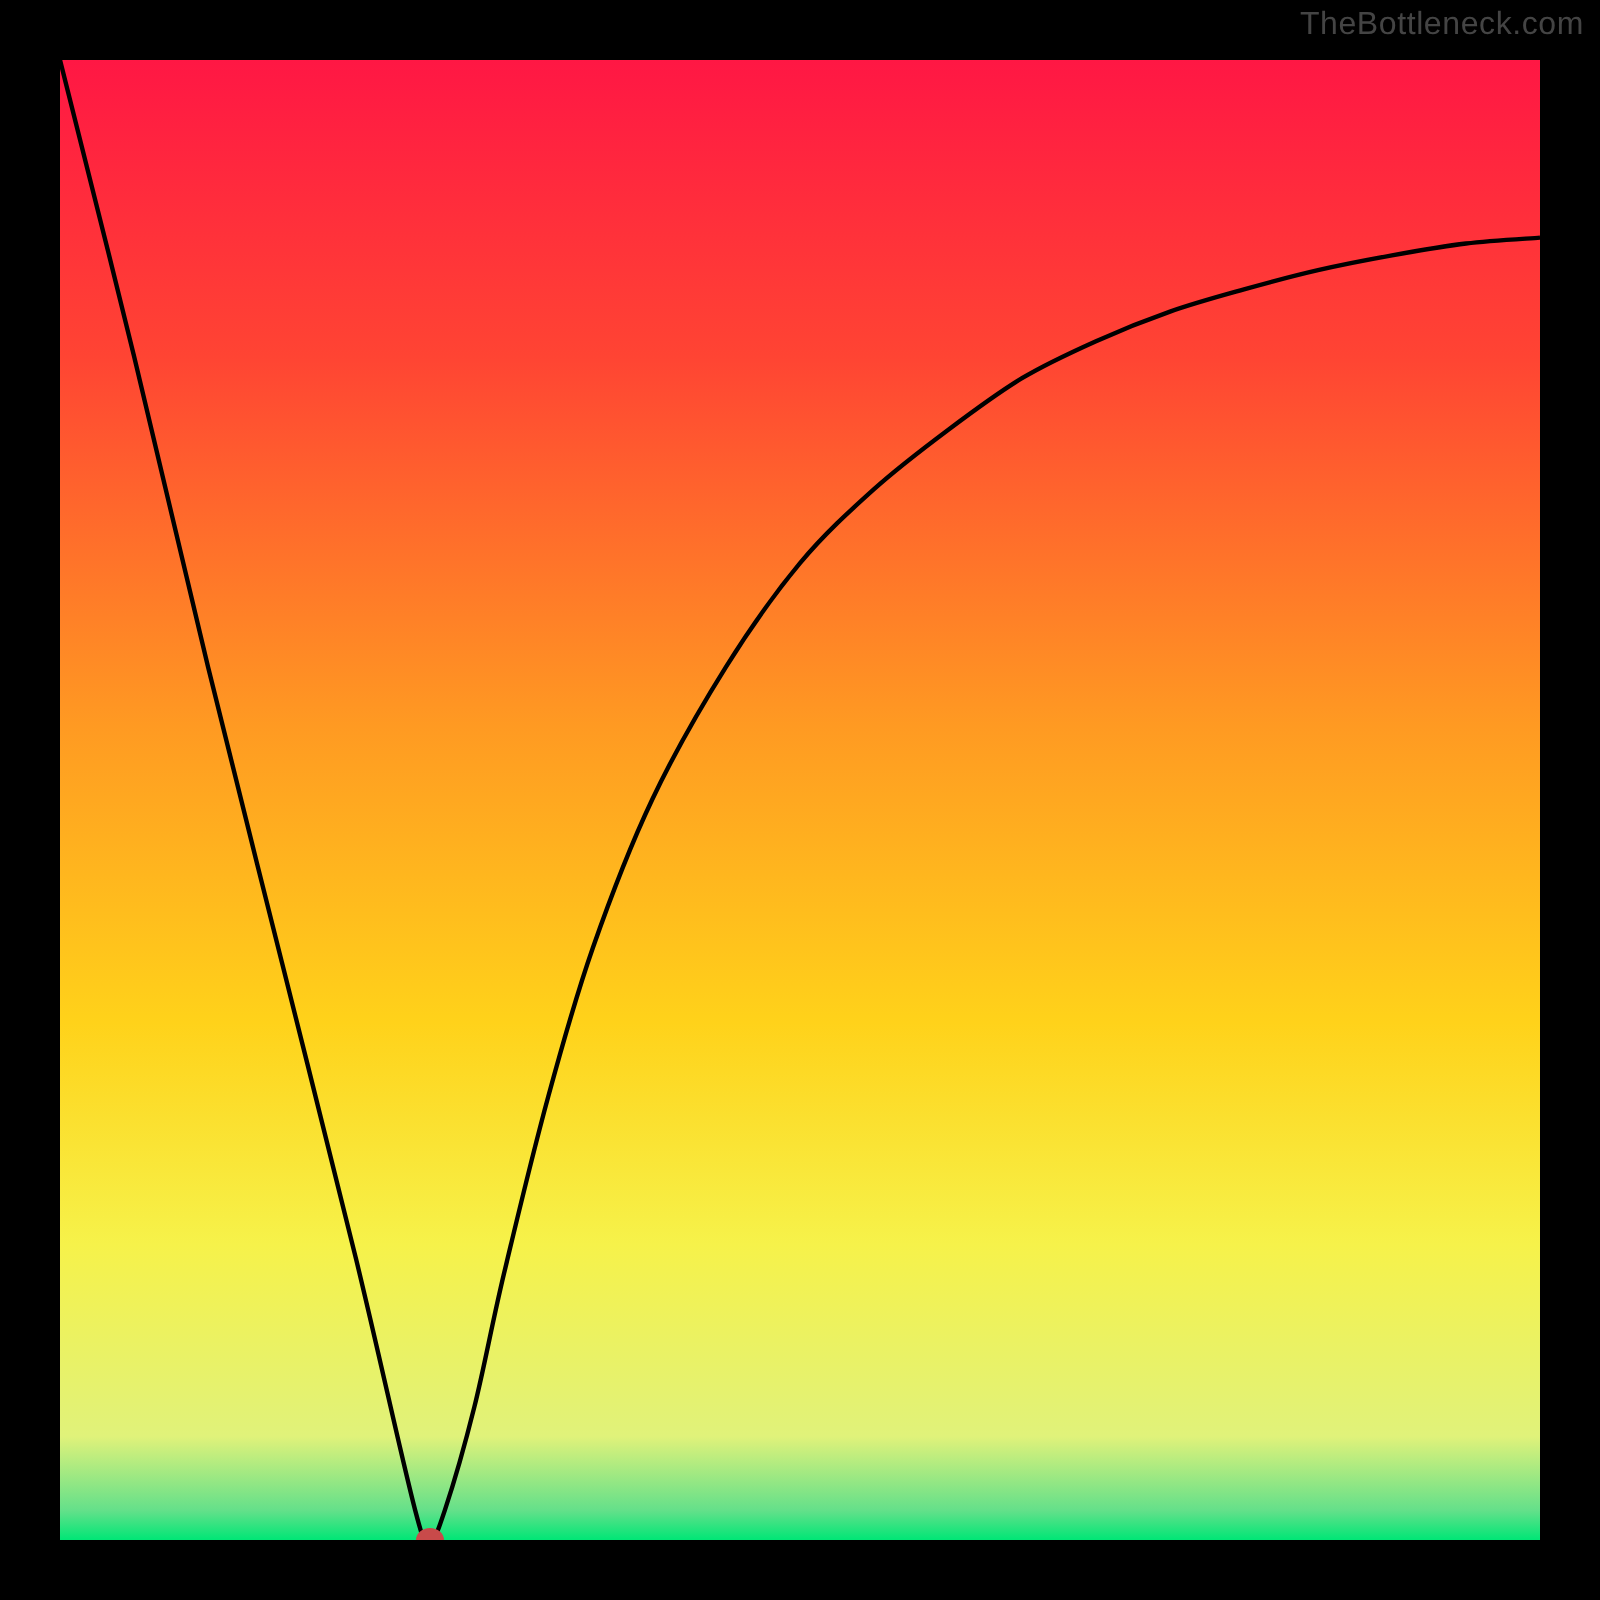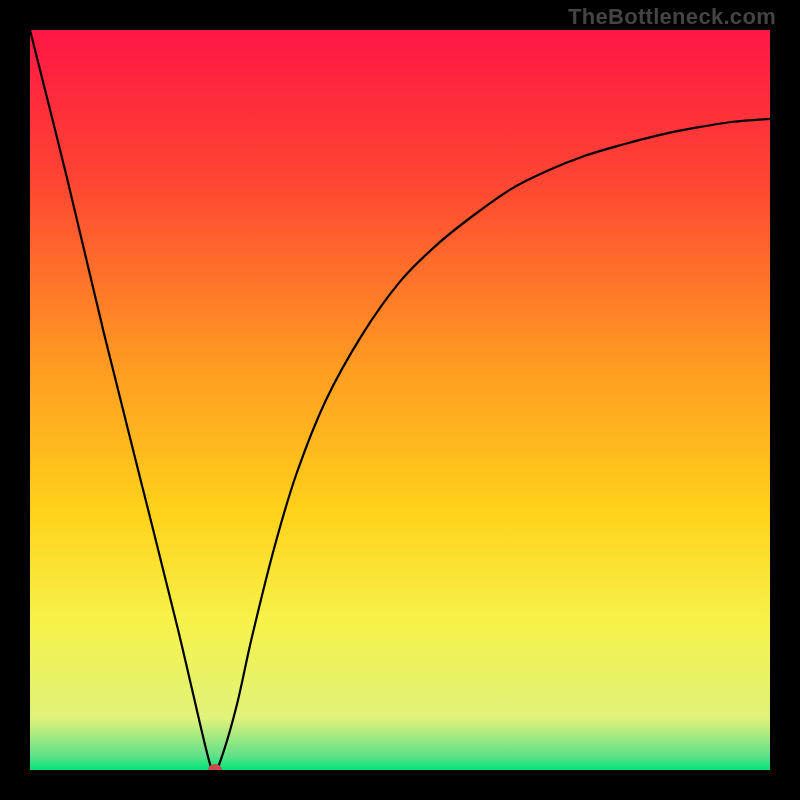--- a/index.html
+++ b/index.html
@@ -13,24 +13,24 @@
   }
   .wrapper {
     position: relative;
     width: 800px;
     height: 800px;
     background: #000;
   }
   .watermark {
     position: absolute;
     top: 4px;
-    right: 24px;
+    right: 8px;
     color: #444;
-    font-size: 22px;
-    font-weight: 700;
+    font-size: 16px;
+    font-weight: 400;
     letter-spacing: 0.3px;
     z-index: 3;
   }
   .plot {
     position: absolute;
     left: 30px;
     top: 30px;
     width: 740px;
     height: 740px;
     overflow: hidden;

